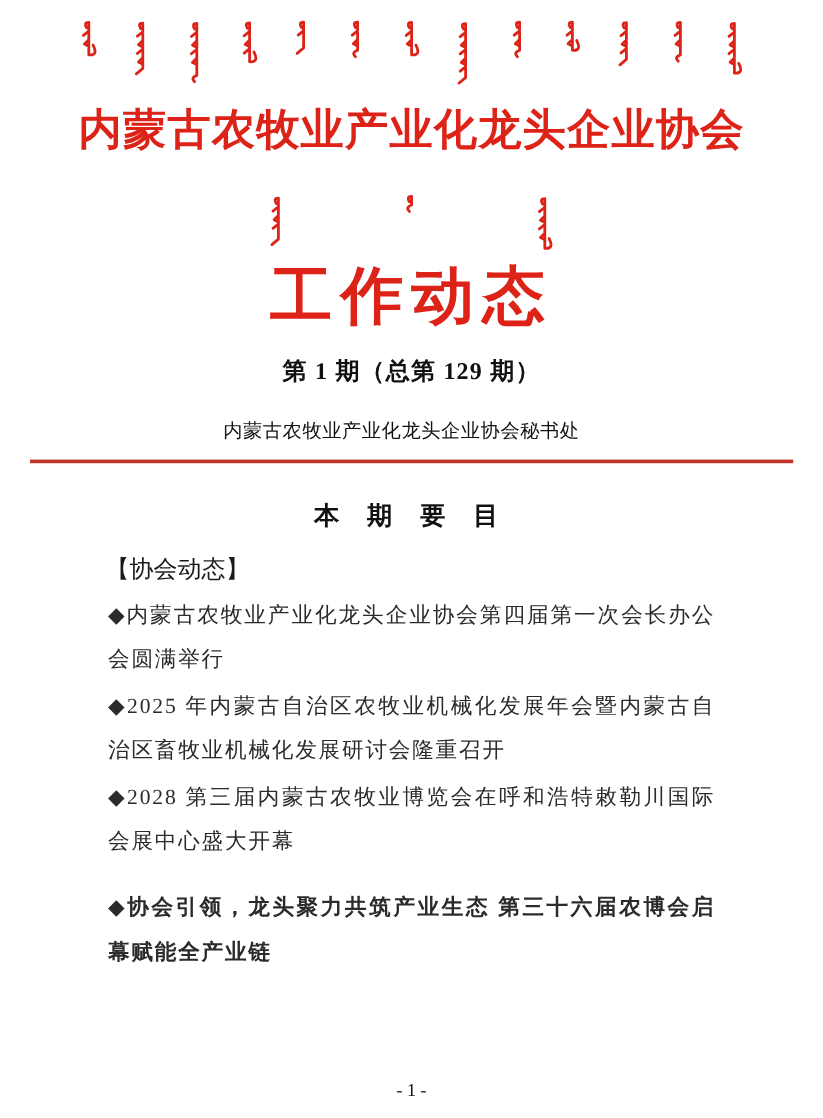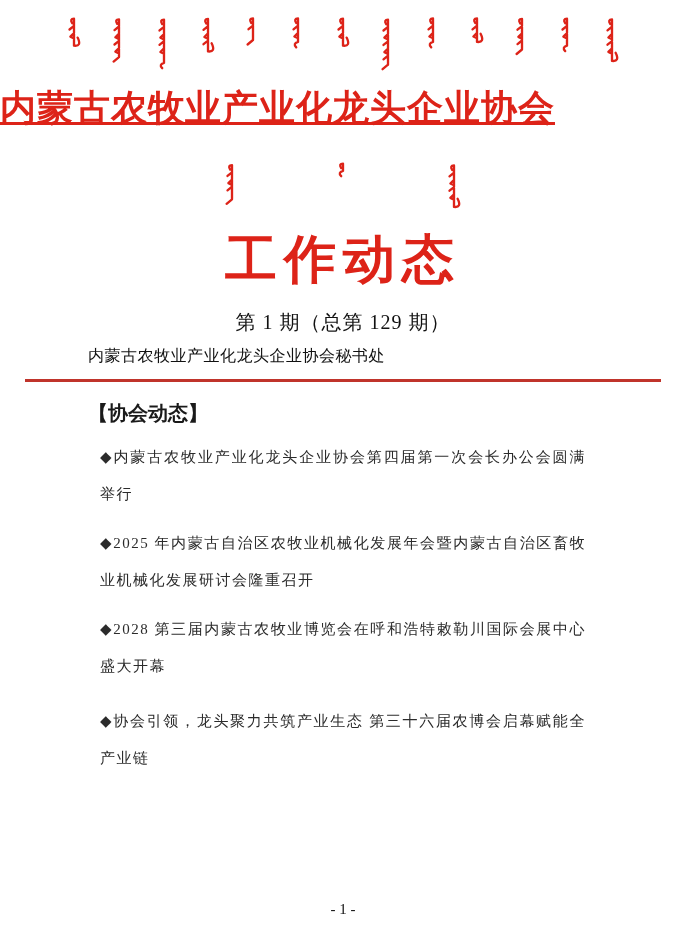--- a/index.html
+++ b/index.html
@@ -22,48 +22,48 @@
   .mong-row-mid {
     margin: 24px auto 0 auto;
     width: 240px; height: 56px;
     display: flex; justify-content: space-between; align-items: flex-start;
   }
   .mong-glyph { display: block; }
 
   
   .org-title {
     margin-top: 6px;
+    text-align: center;
     font-size: 36px; font-weight: 900;
     letter-spacing: 1px;
     line-height: 56px;
     white-space: nowrap;
-    text-decoration: underline;
   }
   .bulletin-title {
-    margin-top: 12px;
+    margin-top: 0;
     text-align: center;
     font-size: 52px; font-weight: 900;
     letter-spacing: 7px;
     line-height: 64px;
     white-space: nowrap;
   }
 
   .issue-line {
     margin-top: 16px;
     text-align: center;
-    font-size: 20px; font-weight: normal;
+    font-size: 20px; font-weight: bold;
     letter-spacing: 1px;
     line-height: 28px;
     color: #111111;
   }
 
   .pub-row {
-    margin-top: 8px;
+    margin-top: 24px;
     padding: 0 105px 0 88px;
-    display: flex; justify-content: flex-start;
+    display: flex; justify-content: center;
     font-size: 16px; line-height: 24px;
     color: #111111;
   }
   .pub-row .publisher { letter-spacing: 0.5px; }
   .pub-row .pub-date { letter-spacing: 0.5px; }
 
   .divider {
     margin: 11px auto 0 auto;
     width: 636px; height: 3px;
   }
@@ -73,38 +73,38 @@
     text-align: center;
     font-size: 21px; font-weight: bold;
     letter-spacing: 9px;
     line-height: 28px;
     color: #111111;
   }
 
   .section-label {
     margin: 17px 0 0 88px;
     font-family: "Liberation Sans", "DejaVu Sans", sans-serif;
-    font-size: 20px; font-weight: bold;
+    font-size: 20px; font-weight: normal;
     line-height: 28px;
     color: #1a1a1a;
   }
 
   .toc-list {
     margin: 5px 88px 0 88px;
   }
   .toc-item {
-    margin: 12px;
-    font-size: 15px;
+    margin: 2px;
+    font-size: 18px;
     line-height: 37px;
     letter-spacing: 1.5px;
     text-align: justify;
     text-justify: inter-ideograph;
     color: #2b2b2b;
   }
-  .toc-item.gap-before { margin-top: 18px; }
+  .toc-item.gap-before { margin-top: 18px; font-weight: bold; }
 
   .footer-pagenum {
     position: absolute;
     bottom: 14px; left: 0; right: 0;
     text-align: center;
     font-size: 15px;
     color: #111111;
   }
 </style>
 </head>
@@ -171,20 +171,21 @@
   <div class="bulletin-title" style="color: rgb(221, 35, 24);">工作动态</div>
 
   <div class="issue-line">第 1 期（总第 129 期）</div>
 
   <div class="pub-row">
     <span class="publisher">内蒙古农牧业产业化龙头企业协会秘书处</span>
   </div>
 
   <div class="divider" style="background: rgb(192, 52, 43);"></div>
 
+  <div class="toc-heading">本 期 要 目</div>
 
   <div class="section-label">【协会动态】</div>
 
   <div class="toc-list">
       <p class="toc-item">◆内蒙古农牧业产业化龙头企业协会第四届第一次会长办公会圆满举行</p>
       <p class="toc-item">◆2025 年内蒙古自治区农牧业机械化发展年会暨内蒙古自治区畜牧业机械化发展研讨会隆重召开</p>
       <p class="toc-item">◆2028 第三届内蒙古农牧业博览会在呼和浩特敕勒川国际会展中心盛大开幕</p>
       <p class="toc-item gap-before">◆协会引领，龙头聚力共筑产业生态  第三十六届农博会启幕赋能全产业链</p>
     </div>
 

